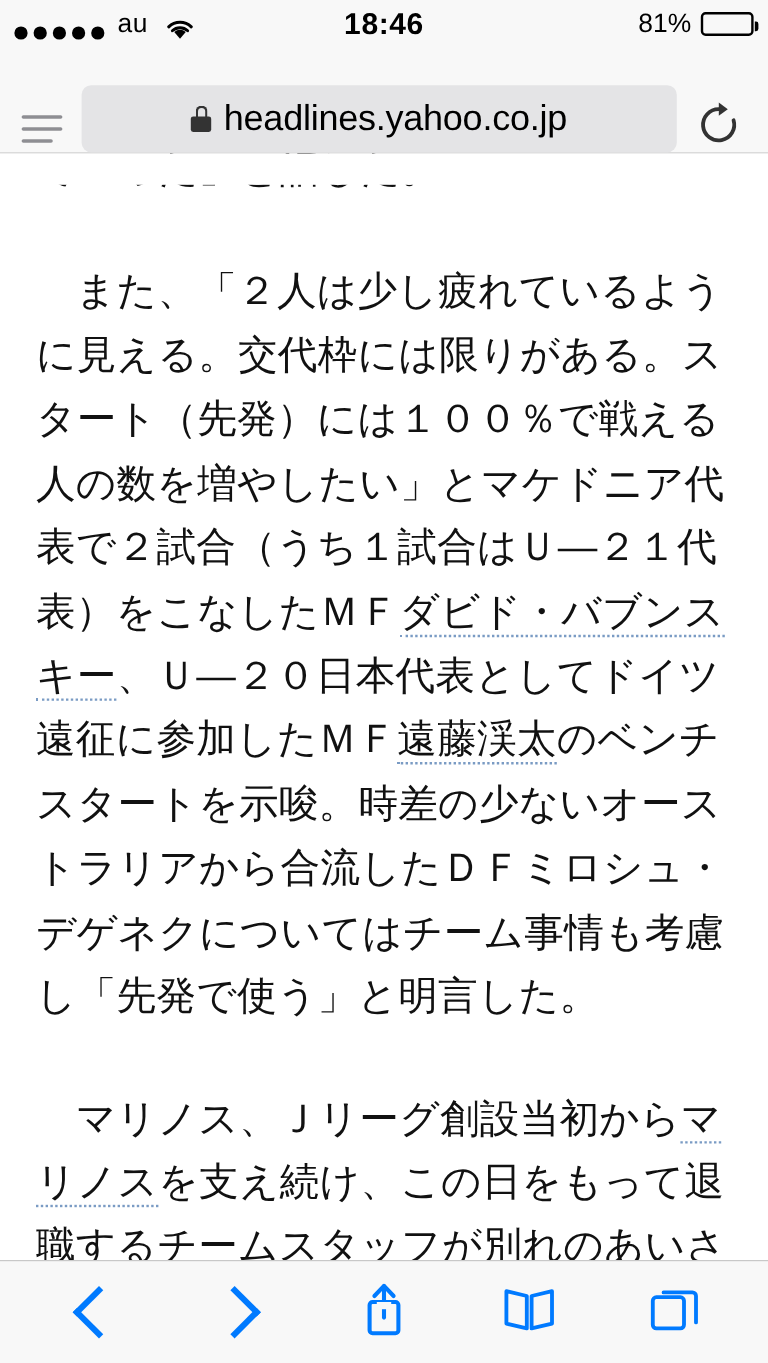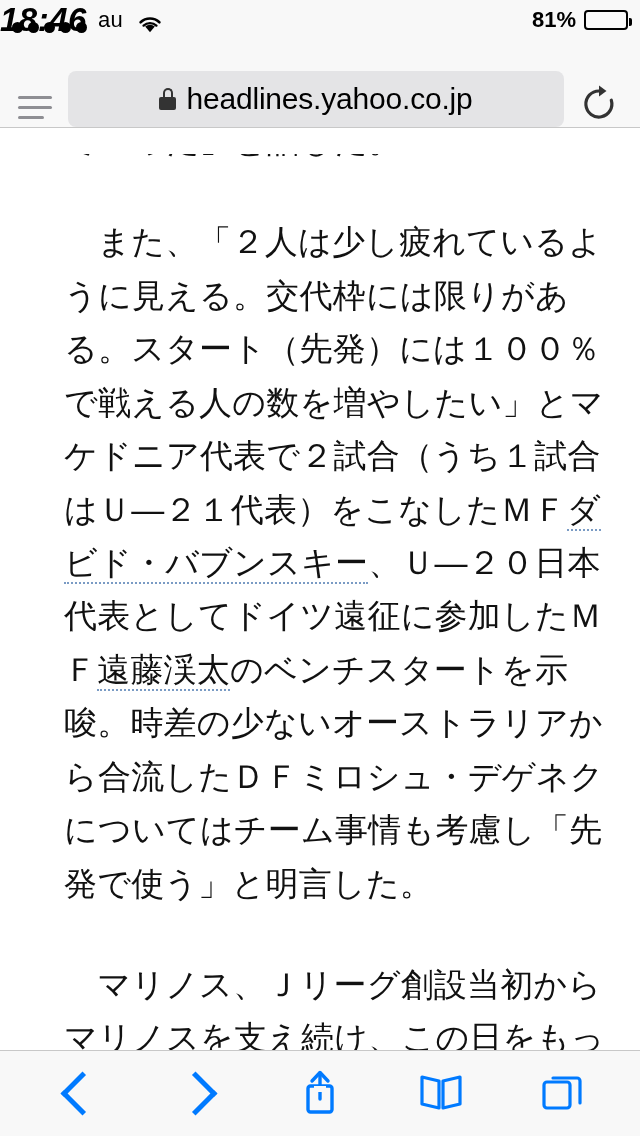--- a/index.html
+++ b/index.html
@@ -61,33 +61,32 @@
   .wifi {
     margin-left: 6px;
     width: 26px;
     height: 20px;
     position: relative;
   }
   .sb-center {
     position: absolute;
     left: 0;
     right: 0;
-    font-size: 33px;
+    text-align: center;
+    font-size: 25px;
     font-weight: bold;
     letter-spacing: 0.5px;
-    font-style: italic;
   }
   .sb-right {
     margin-left: auto;
     display: flex;
     align-items: center;
     gap: 8px;
     font-size: 22px;
     z-index: 2;
-    font-weight: bold;
   }
   .battery {
     width: 44px;
     height: 20px;
     border: 2px solid #000;
     border-radius: 4px;
     position: relative;
     box-sizing: border-box;
     padding: 2px;
   }
@@ -190,25 +189,24 @@
     margin-left: 12px;
     display: flex;
     align-items: center;
     justify-content: center;
   }
 
   
   .content {
     flex: 1 1 auto;
     overflow: hidden;
-    padding: 0 20px;
+    padding: 0 30px;
     box-sizing: border-box;
     position: relative;
     background: #fff;
-    margin-left: 44px;
   }
   .article {
     font-family: "Liberation Sans", sans-serif;
     font-size: 33px;
     line-height: 1.62;
     color: #111;
     letter-spacing: 0.2px;
   }
   .article p {
     margin: 0 0 1.45em 0;

